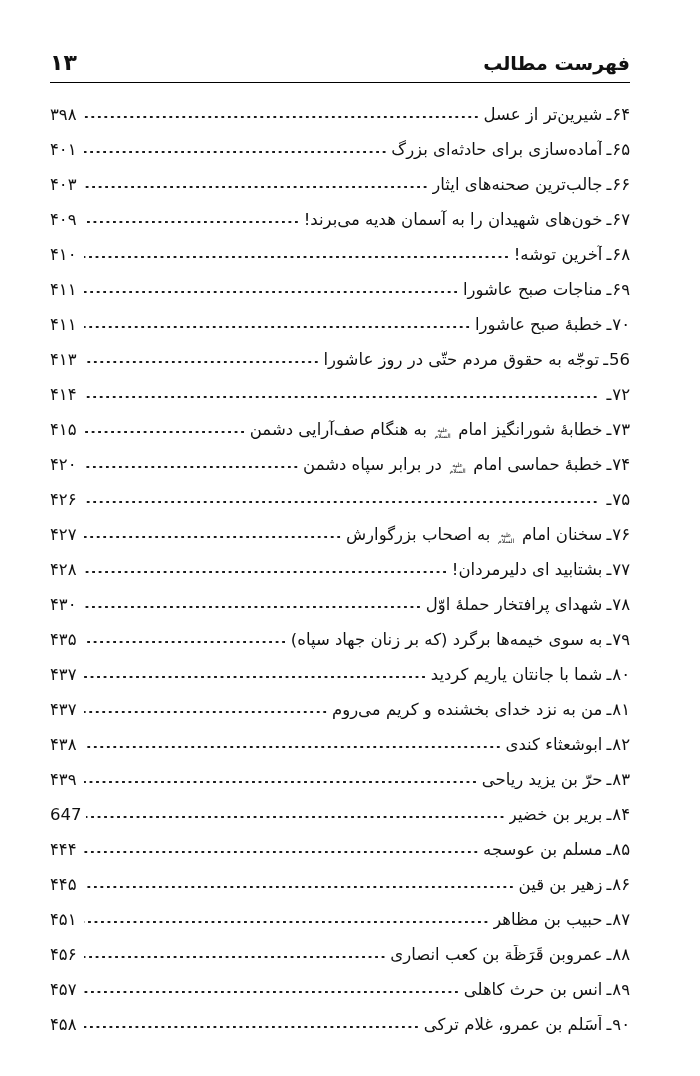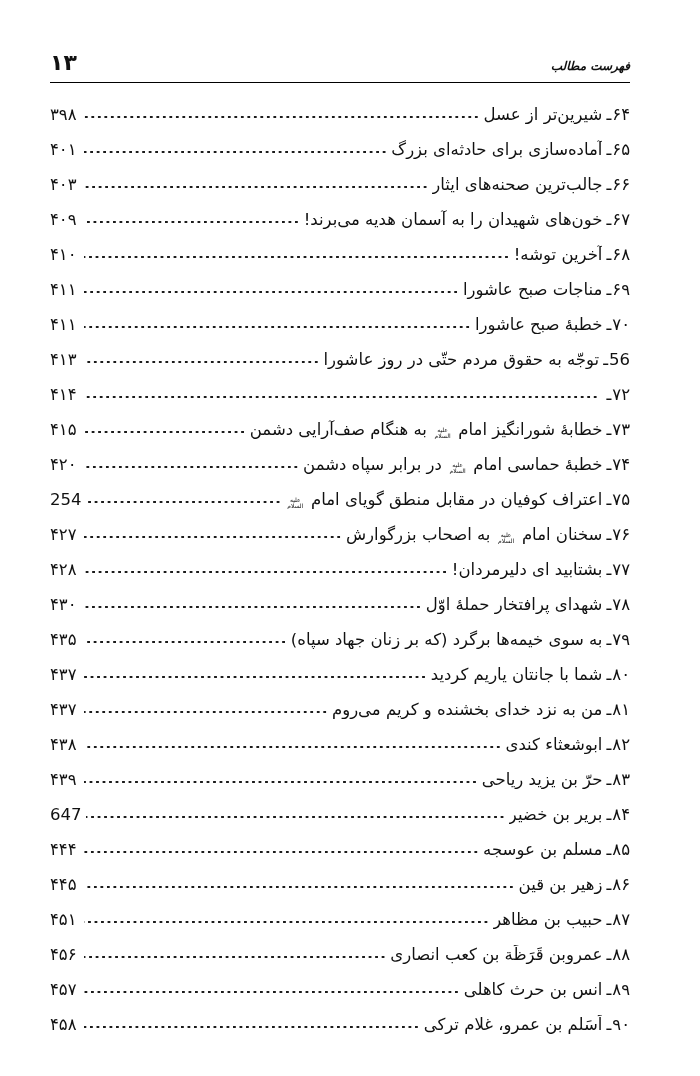--- a/index.html
+++ b/index.html
@@ -5,21 +5,21 @@
   html,body{margin:0;padding:0;background:#ffffff;}
   body{
     width:700px;height:1076px;overflow:hidden;
     font-family:"DejaVu Sans",sans-serif;color:#111111;
   }
   .page{
     box-sizing:border-box;width:700px;height:1076px;
     padding:50px 70px 0 50px;direction:rtl;background:#ffffff;
   }
   .hdr{display:flex;justify-content:space-between;align-items:baseline;}
-  .hdr-title{font-weight:bold;font-size:12px;letter-spacing:0;font-style:italic;}
+  .hdr-title{font-weight:bold;font-size:19px;letter-spacing:0;}
   .hdr-num{font-size:22px;font-weight:bold;}
   .rule{border:none;border-top:1.7px solid #000;margin:7px 0 0 0;}
   .toc{margin-top:22px;}
   .row{
     display:flex;align-items:baseline;height:35px;
     font-size:16.5px;white-space:nowrap;
   }
   .num{flex:0 0 auto;}
   .dash{flex:0 0 auto;margin-left:4px;margin-right:1px;}
   .title{flex:0 1 auto;overflow:hidden;}
@@ -133,23 +133,22 @@
       <span class="num">۷۴</span>
       <span class="dash">ـ</span>
       <span class="title">خطبهٔ حماسی امام <span class="asym"><span class="asym-line">علیه</span><span class="asym-line">السلام</span></span> در برابر سپاه دشمن</span>
       <span class="dots"></span>
       <span class="pg">۴۲۰</span>
     </div>
 
     <div class="row">
       <span class="num">۷۵</span>
       <span class="dash">ـ</span>
-      <span class="title">اعتراف کوفیان در مقابل منطق گویای امام <span class="asym"><span class="asym-line">علیه</span><span class="asym-line">السلام</span></span> </span>
-      <span class="dots"></span>
-      <span class="pg">254</span>
+      <span class="dots"></span>
+      <span class="pg">۴۲۶</span>
     </div>
 
     <div class="row">
       <span class="num">۷۶</span>
       <span class="dash">ـ</span>
       <span class="title">سخنان امام <span class="asym"><span class="asym-line">علیه</span><span class="asym-line">السلام</span></span> به اصحاب بزرگوارش </span>
       <span class="dots"></span>
       <span class="pg">۴۲۷</span>
     </div>
 

